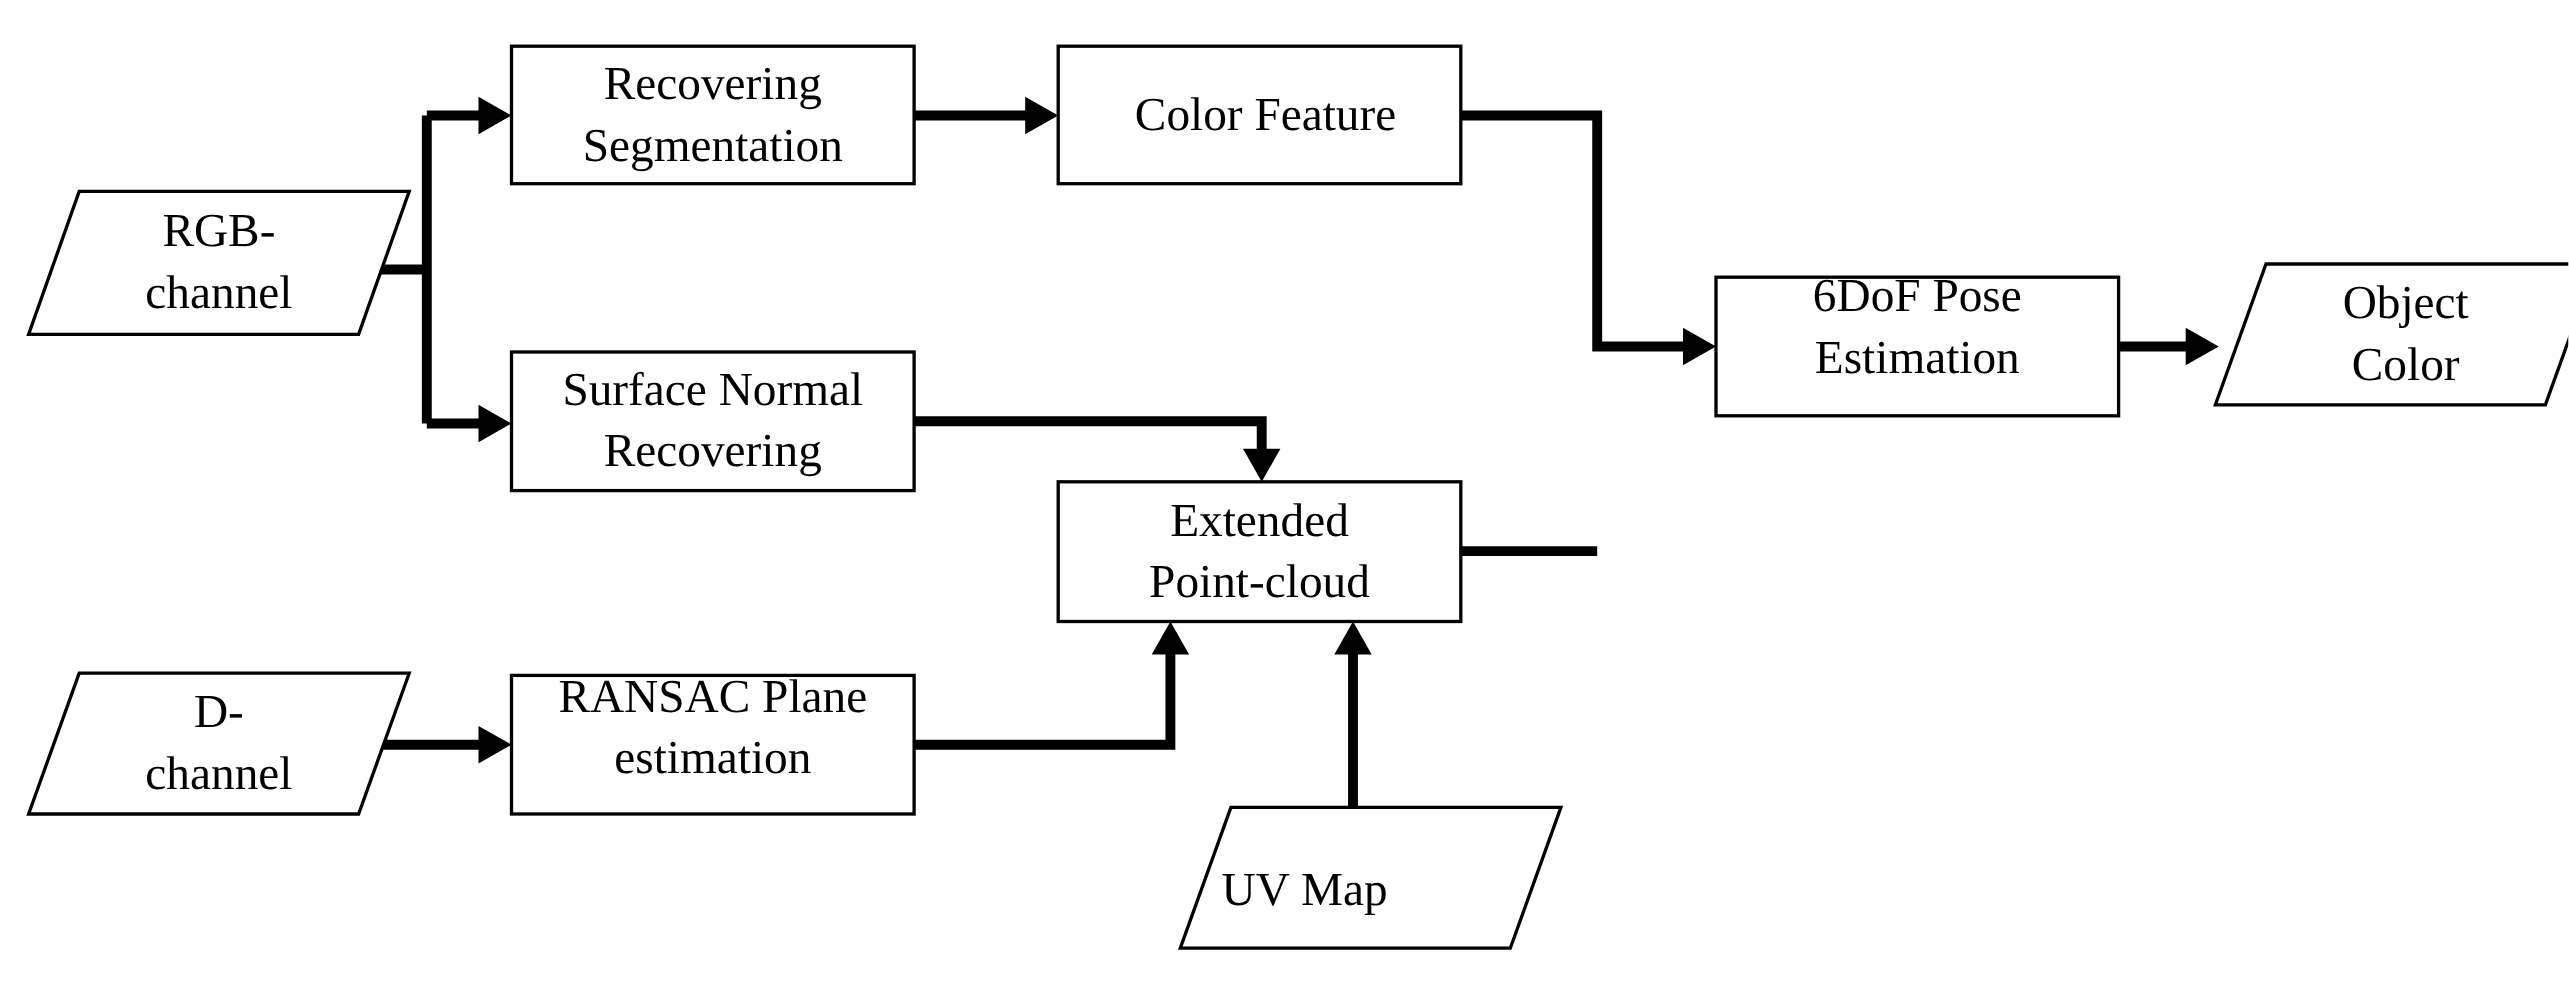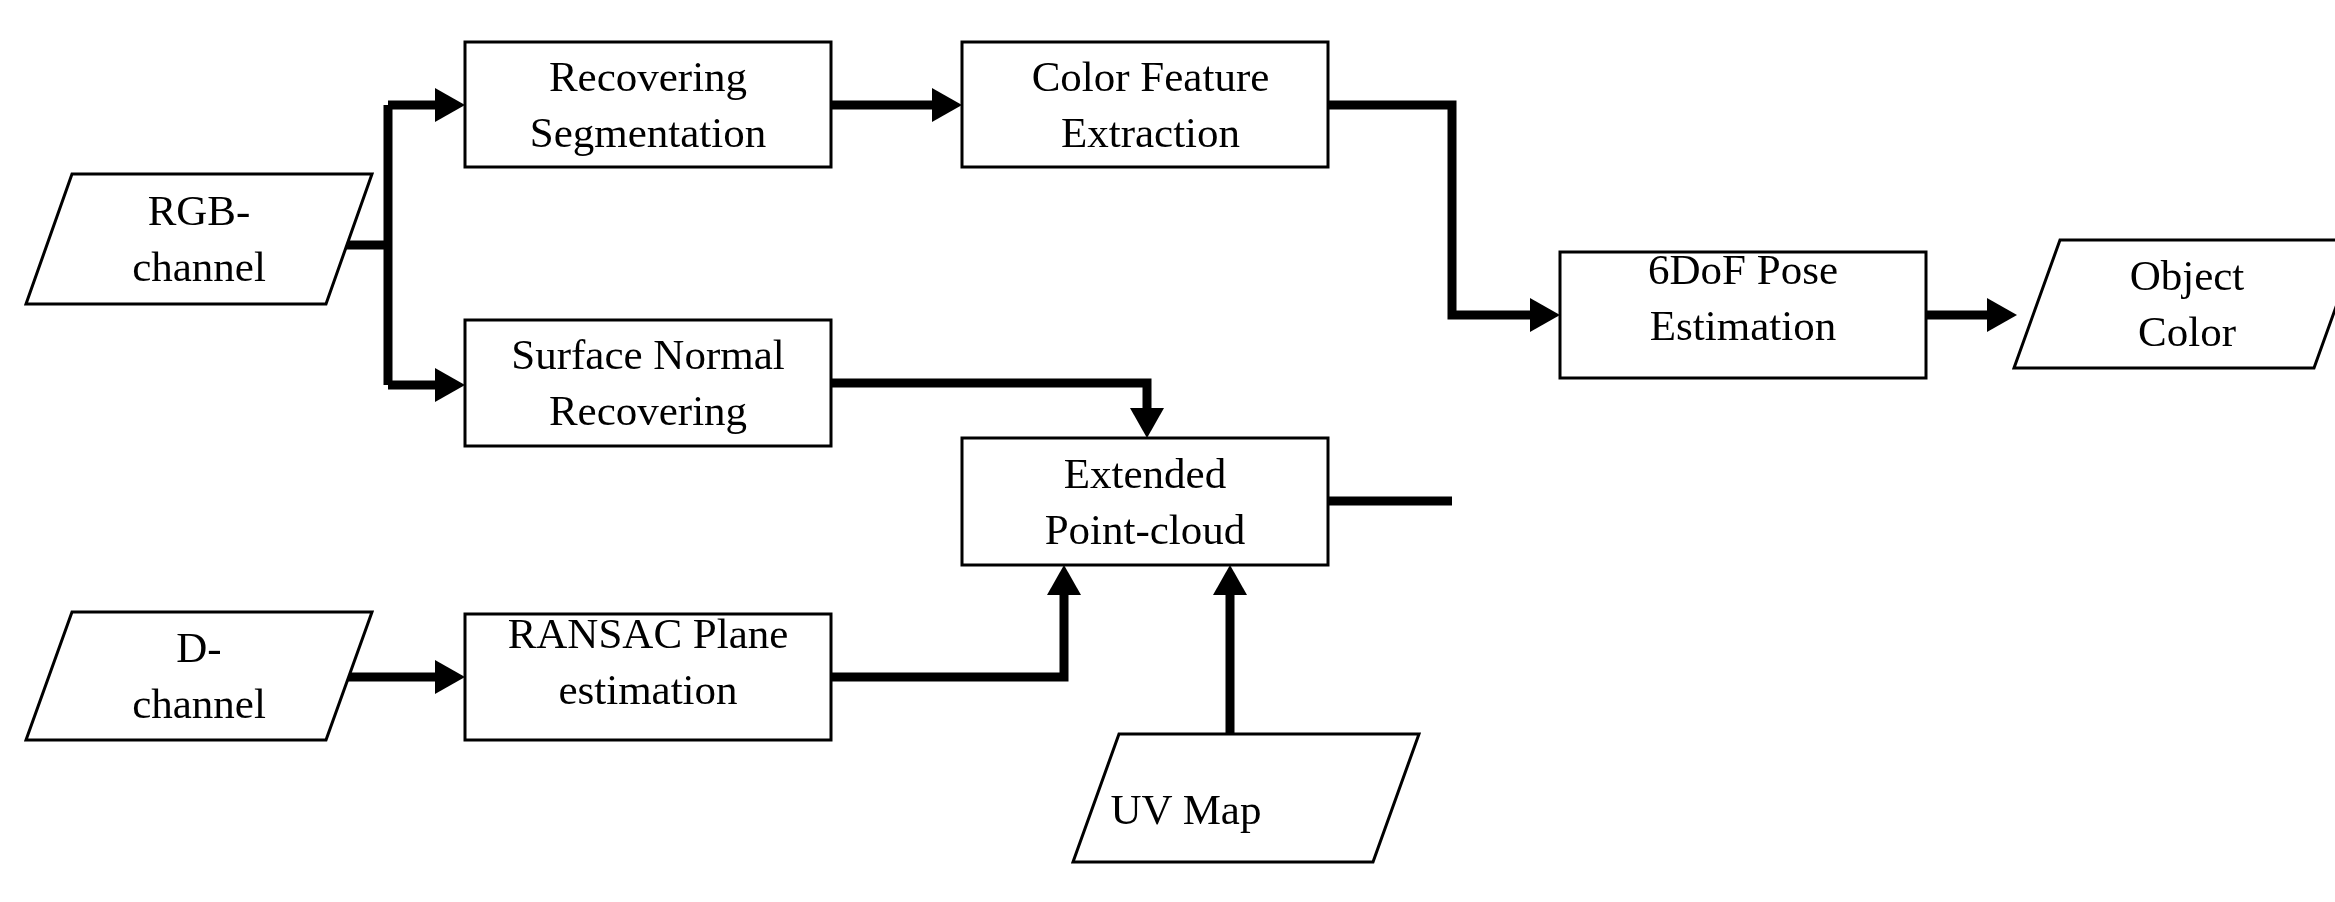--- a/index.html
+++ b/index.html
@@ -87,21 +87,21 @@
       <polygon points="1560,315 1530,298 1530,332" class="arrowhead"></polygon>
       <polygon points="1147,438 1130,408 1164,408" class="arrowhead"></polygon>
       <polygon points="465,677 435,660 435,694" class="arrowhead"></polygon>
       <polygon points="1064,565 1047,595 1081,595" class="arrowhead"></polygon>
       <polygon points="1230,565 1213,595 1247,595" class="arrowhead"></polygon>
       <polygon points="2017,315 1987,298 1987,332" class="arrowhead"></polygon>
     </svg>
   <div id="labels">
       <div class="node-label" style="left: 49px; top: 174px; width: 300px; height: 130px; align-items: center;"><span class="ln">RGB-</span><span class="ln">channel</span></div>
       <div class="node-label" style="left: 465px; top: 42px; width: 366px; height: 125px;"><span class="ln">Recovering</span><span class="ln">Segmentation</span></div>
-      <div class="node-label" style="left: 962px; top: 42px; width: 377px; height: 125px;"><span class="ln">Color Feature</span><span class="ln">Extraction</span></div>
+      <div class="node-label" style="left: 962px; top: 42px; width: 377px; height: 125px;"><span class="ln">Color Feature</span></div>
       <div class="node-label" style="left: 465px; top: 320px; width: 366px; height: 126px;"><span class="ln">Surface Normal</span><span class="ln">Recovering</span></div>
       <div class="node-label" style="left: 962px; top: 438px; width: 366px; height: 127px;"><span class="ln">Extended</span><span class="ln">Point-cloud</span></div>
       <div class="node-label" style="left: 465px; top: 614px; width: 366px; height: 95px;"><span class="ln">RANSAC Plane</span><span class="ln">estimation</span></div>
       <div class="node-label" style="left: 1560px; top: 252px; width: 366px; height: 92px;"><span class="ln">6DoF Pose</span><span class="ln">Estimation</span></div>
       <div class="node-label" style="left: 2037px; top: 240px; width: 300px; height: 128px;"><span class="ln">Object</span><span class="ln">Color</span></div>
       <div class="node-label" style="left: 49px; top: 612px; width: 300px; height: 128px;"><span class="ln">D-</span><span class="ln">channel</span></div>
       <div class="node-label" style="left: 1036px; top: 734px; width: 300px; height: 128px; margin-top: 12px;"><span class="ln">UV Map</span></div>
     </div>
 </div>
 

